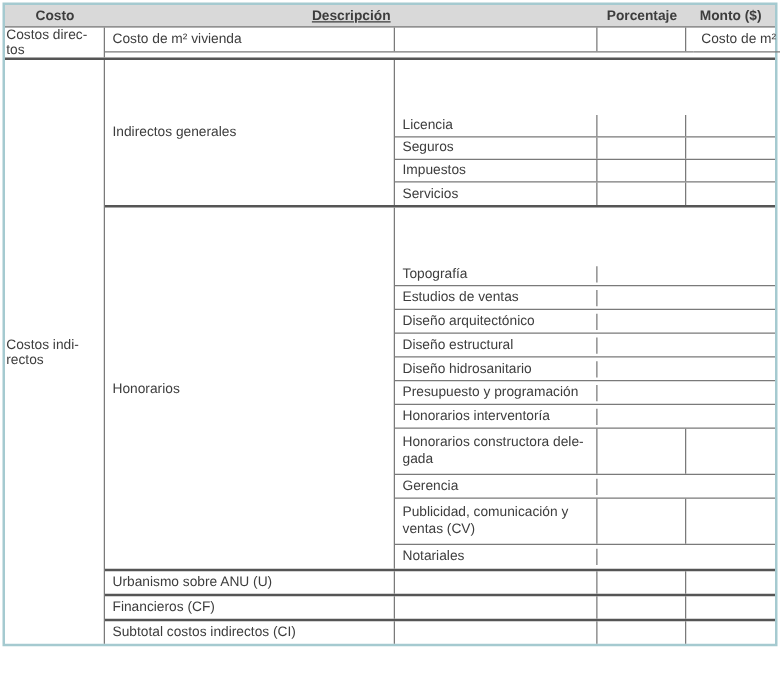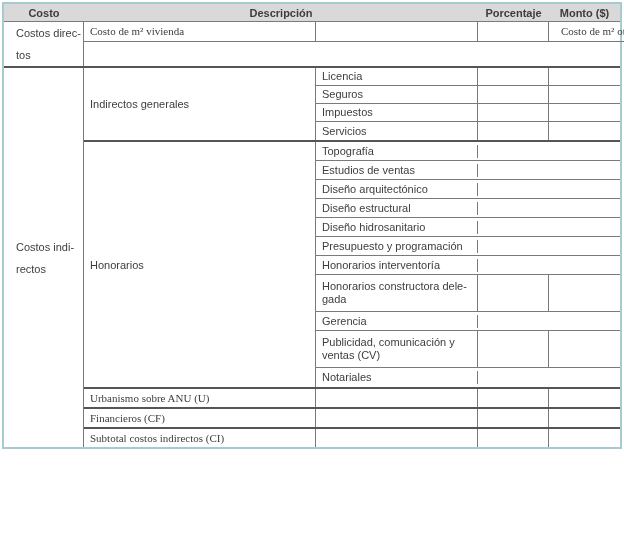--- a/index.html
+++ b/index.html
@@ -24,58 +24,58 @@
   }
   
   .header-row{
     display:flex;height:18px;align-items:center;
     background:var(--headerbg);
     border-bottom:1px solid var(--grid);
     font-weight:bold;
   }
   .hcell{text-align:center;}
   .hc1{width:80px;}
-  .hc2{width:394px;}
+  .hc2{width:394px;text-decoration:underline;}
   .hc4{width:71px;}
   .hc5{flex:1;}
   
   .section{display:flex;}
   .section.full-divider{border-bottom:2px solid var(--section);}
   .cat-cell{
     width:80px;flex:none;
     border-right:1px solid var(--grid);
     display:flex;flex-direction:column;justify-content:center;
-    padding-left:12px;white-space:pre-line;line-height:22px;
+    padding-left:1px;white-space:pre-line;line-height:12px;
   }
   .section-rows{flex:1;display:flex;flex-direction:column;}
   
   .block{display:flex;}
   .block.divider{border-bottom:2px solid var(--section);}
   .group-cell{
     width:232px;flex:none;
     border-right:1px solid var(--grid);
     display:flex;flex-direction:column;justify-content:center;
     padding-left:6px;line-height:14px;
   }
-  .block-rows{flex:1;display:flex;flex-direction:column;}
+  .block-rows{flex:1;display:flex;flex-direction:column;margin-top:44px;}
   
   .row{display:flex;border-bottom:1px solid var(--grid);}
   .row.last{border-bottom:none;}
   .h20{height:20px;}
   .h18{height:18px;}
   .h19{height:19px;align-items:center;}
   .h37{height:37px;}
   .cell{
     display:flex;align-items:center;
     padding-left:6px;
     border-right:1px solid var(--grid);
     white-space:pre-line;line-height:13px;
     overflow:hidden;
   }
-  .c2{width:232px;flex:none;font-family:Liberation Serif, serif;}
+  .c2{width:232px;flex:none;}
   .c3{width:162px;flex:none;}
   .c4{width:71px;flex:none;}
   .c5{flex:1;border-right:none;}
 </style>
 </head>
 <body>
 
 <div class="table-wrap">
   <div class="header-row">
     <div class="hcell hc1">Costo</div>

